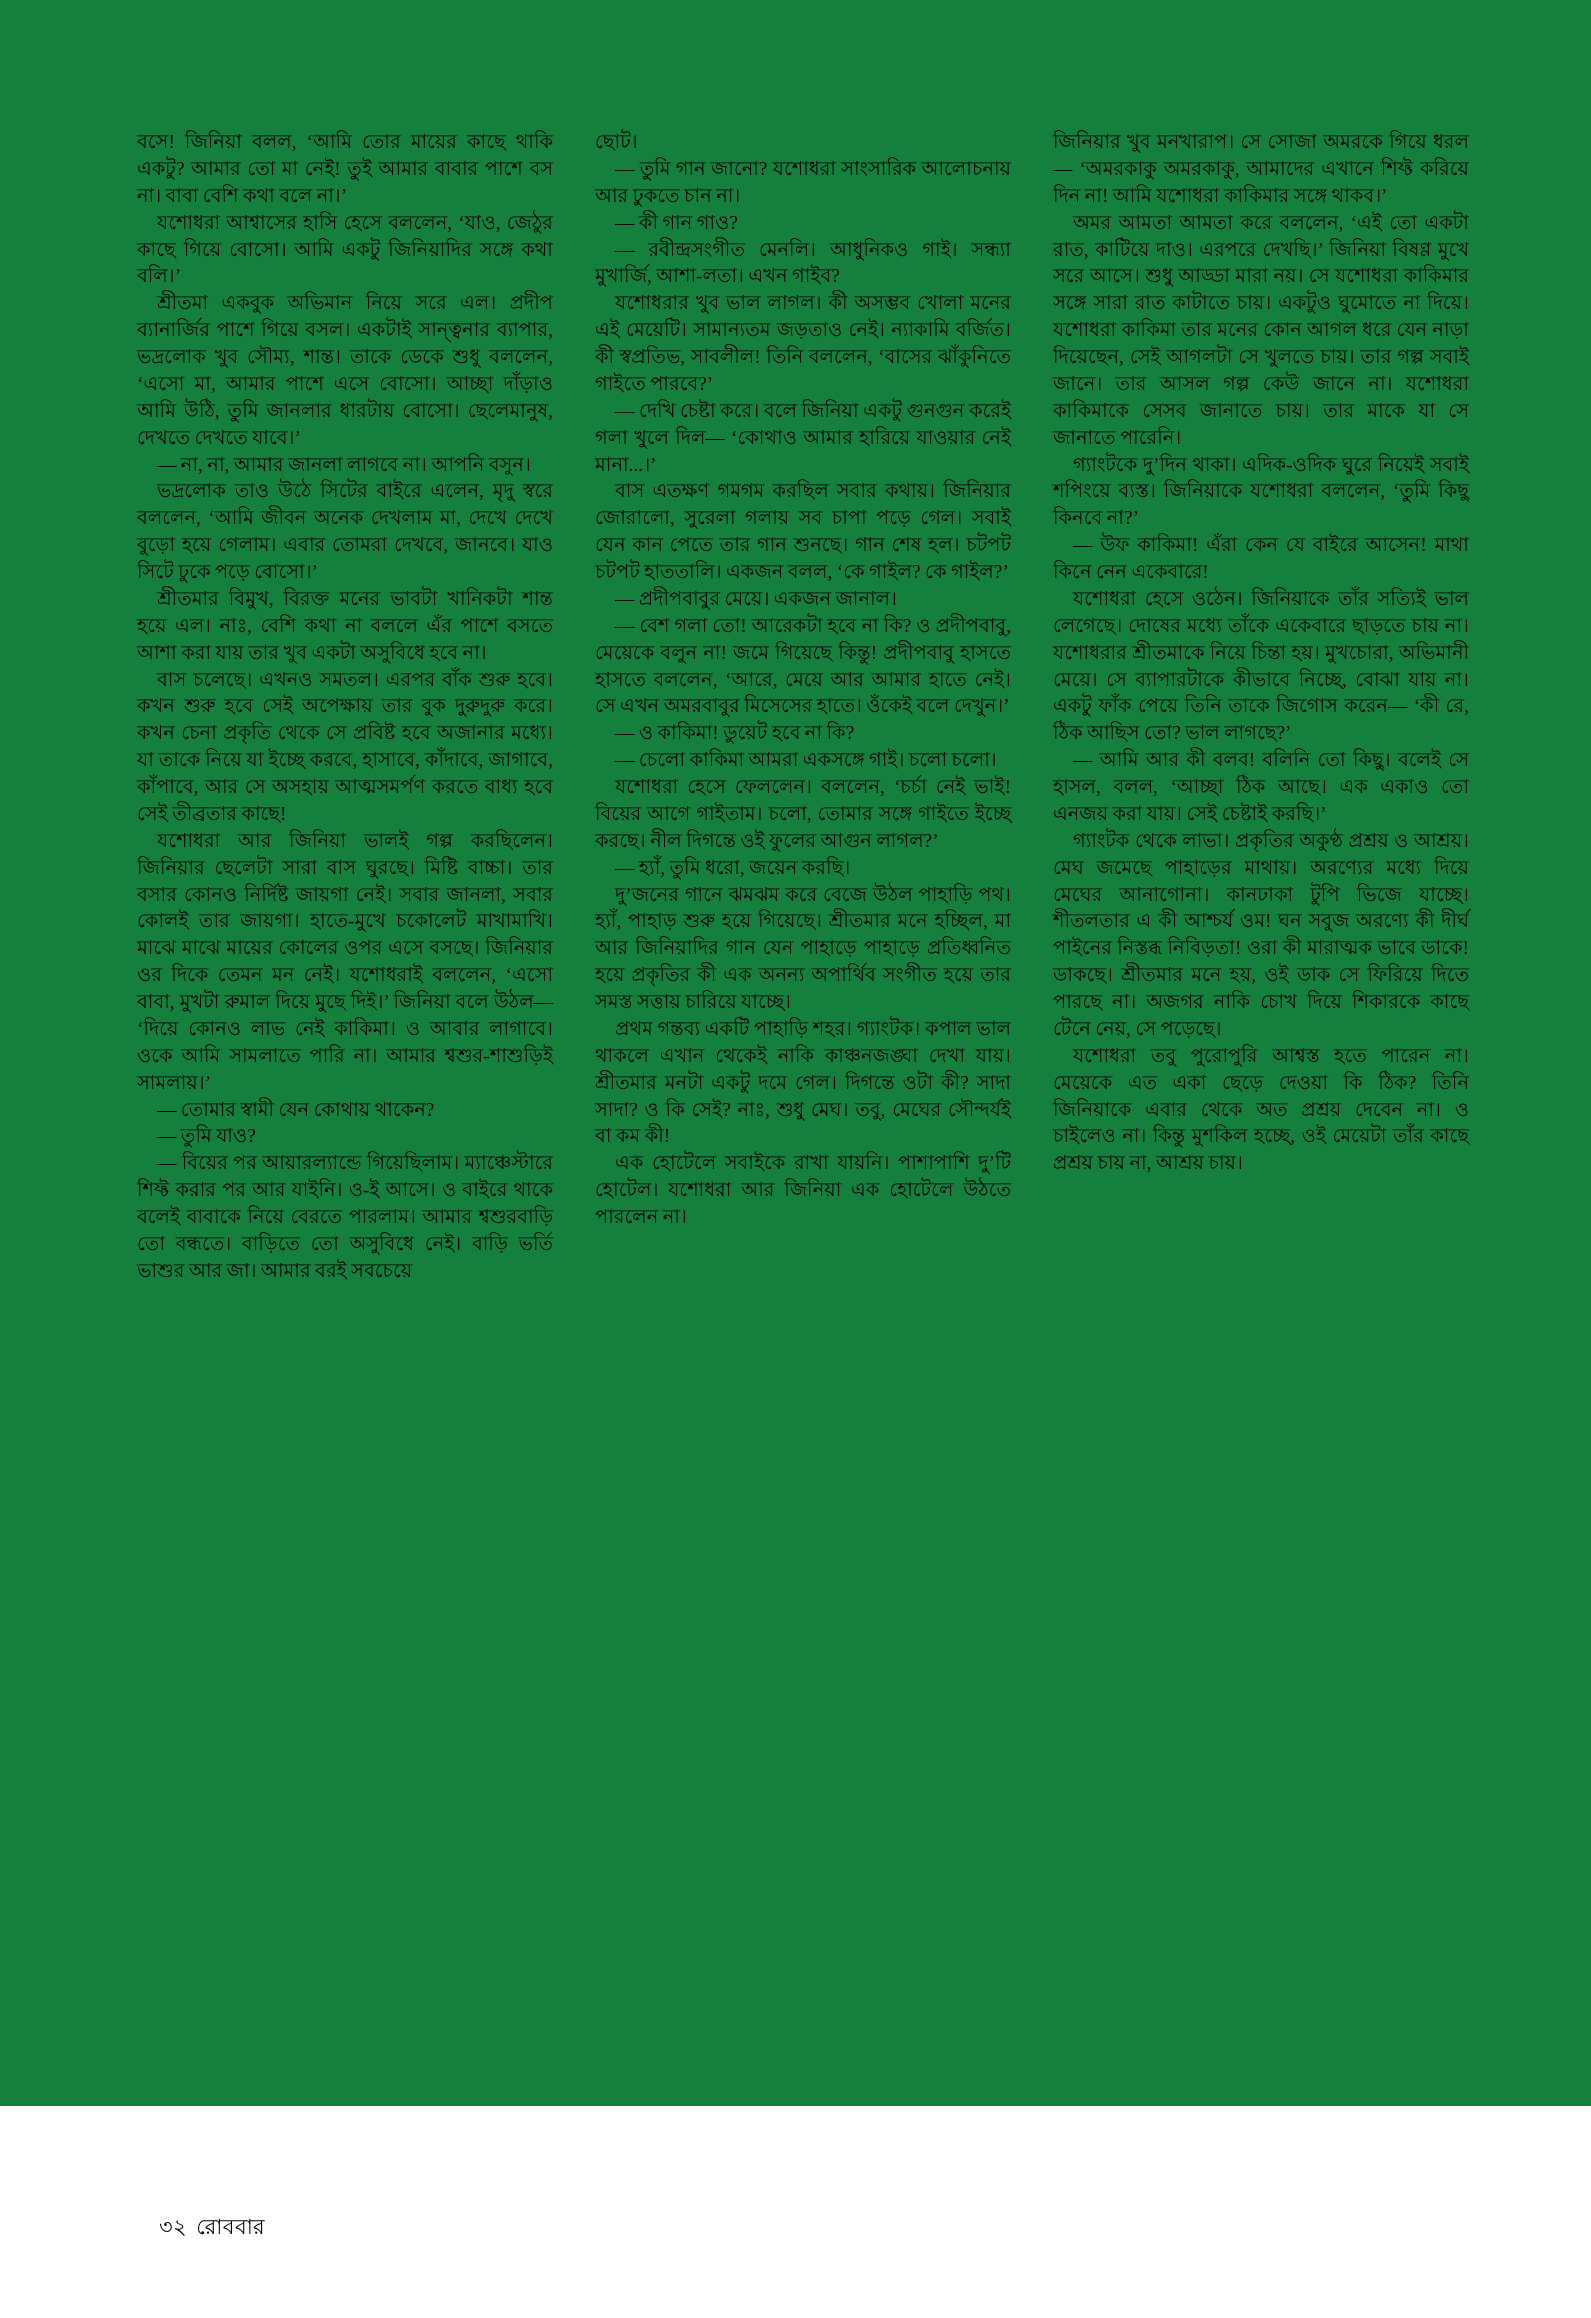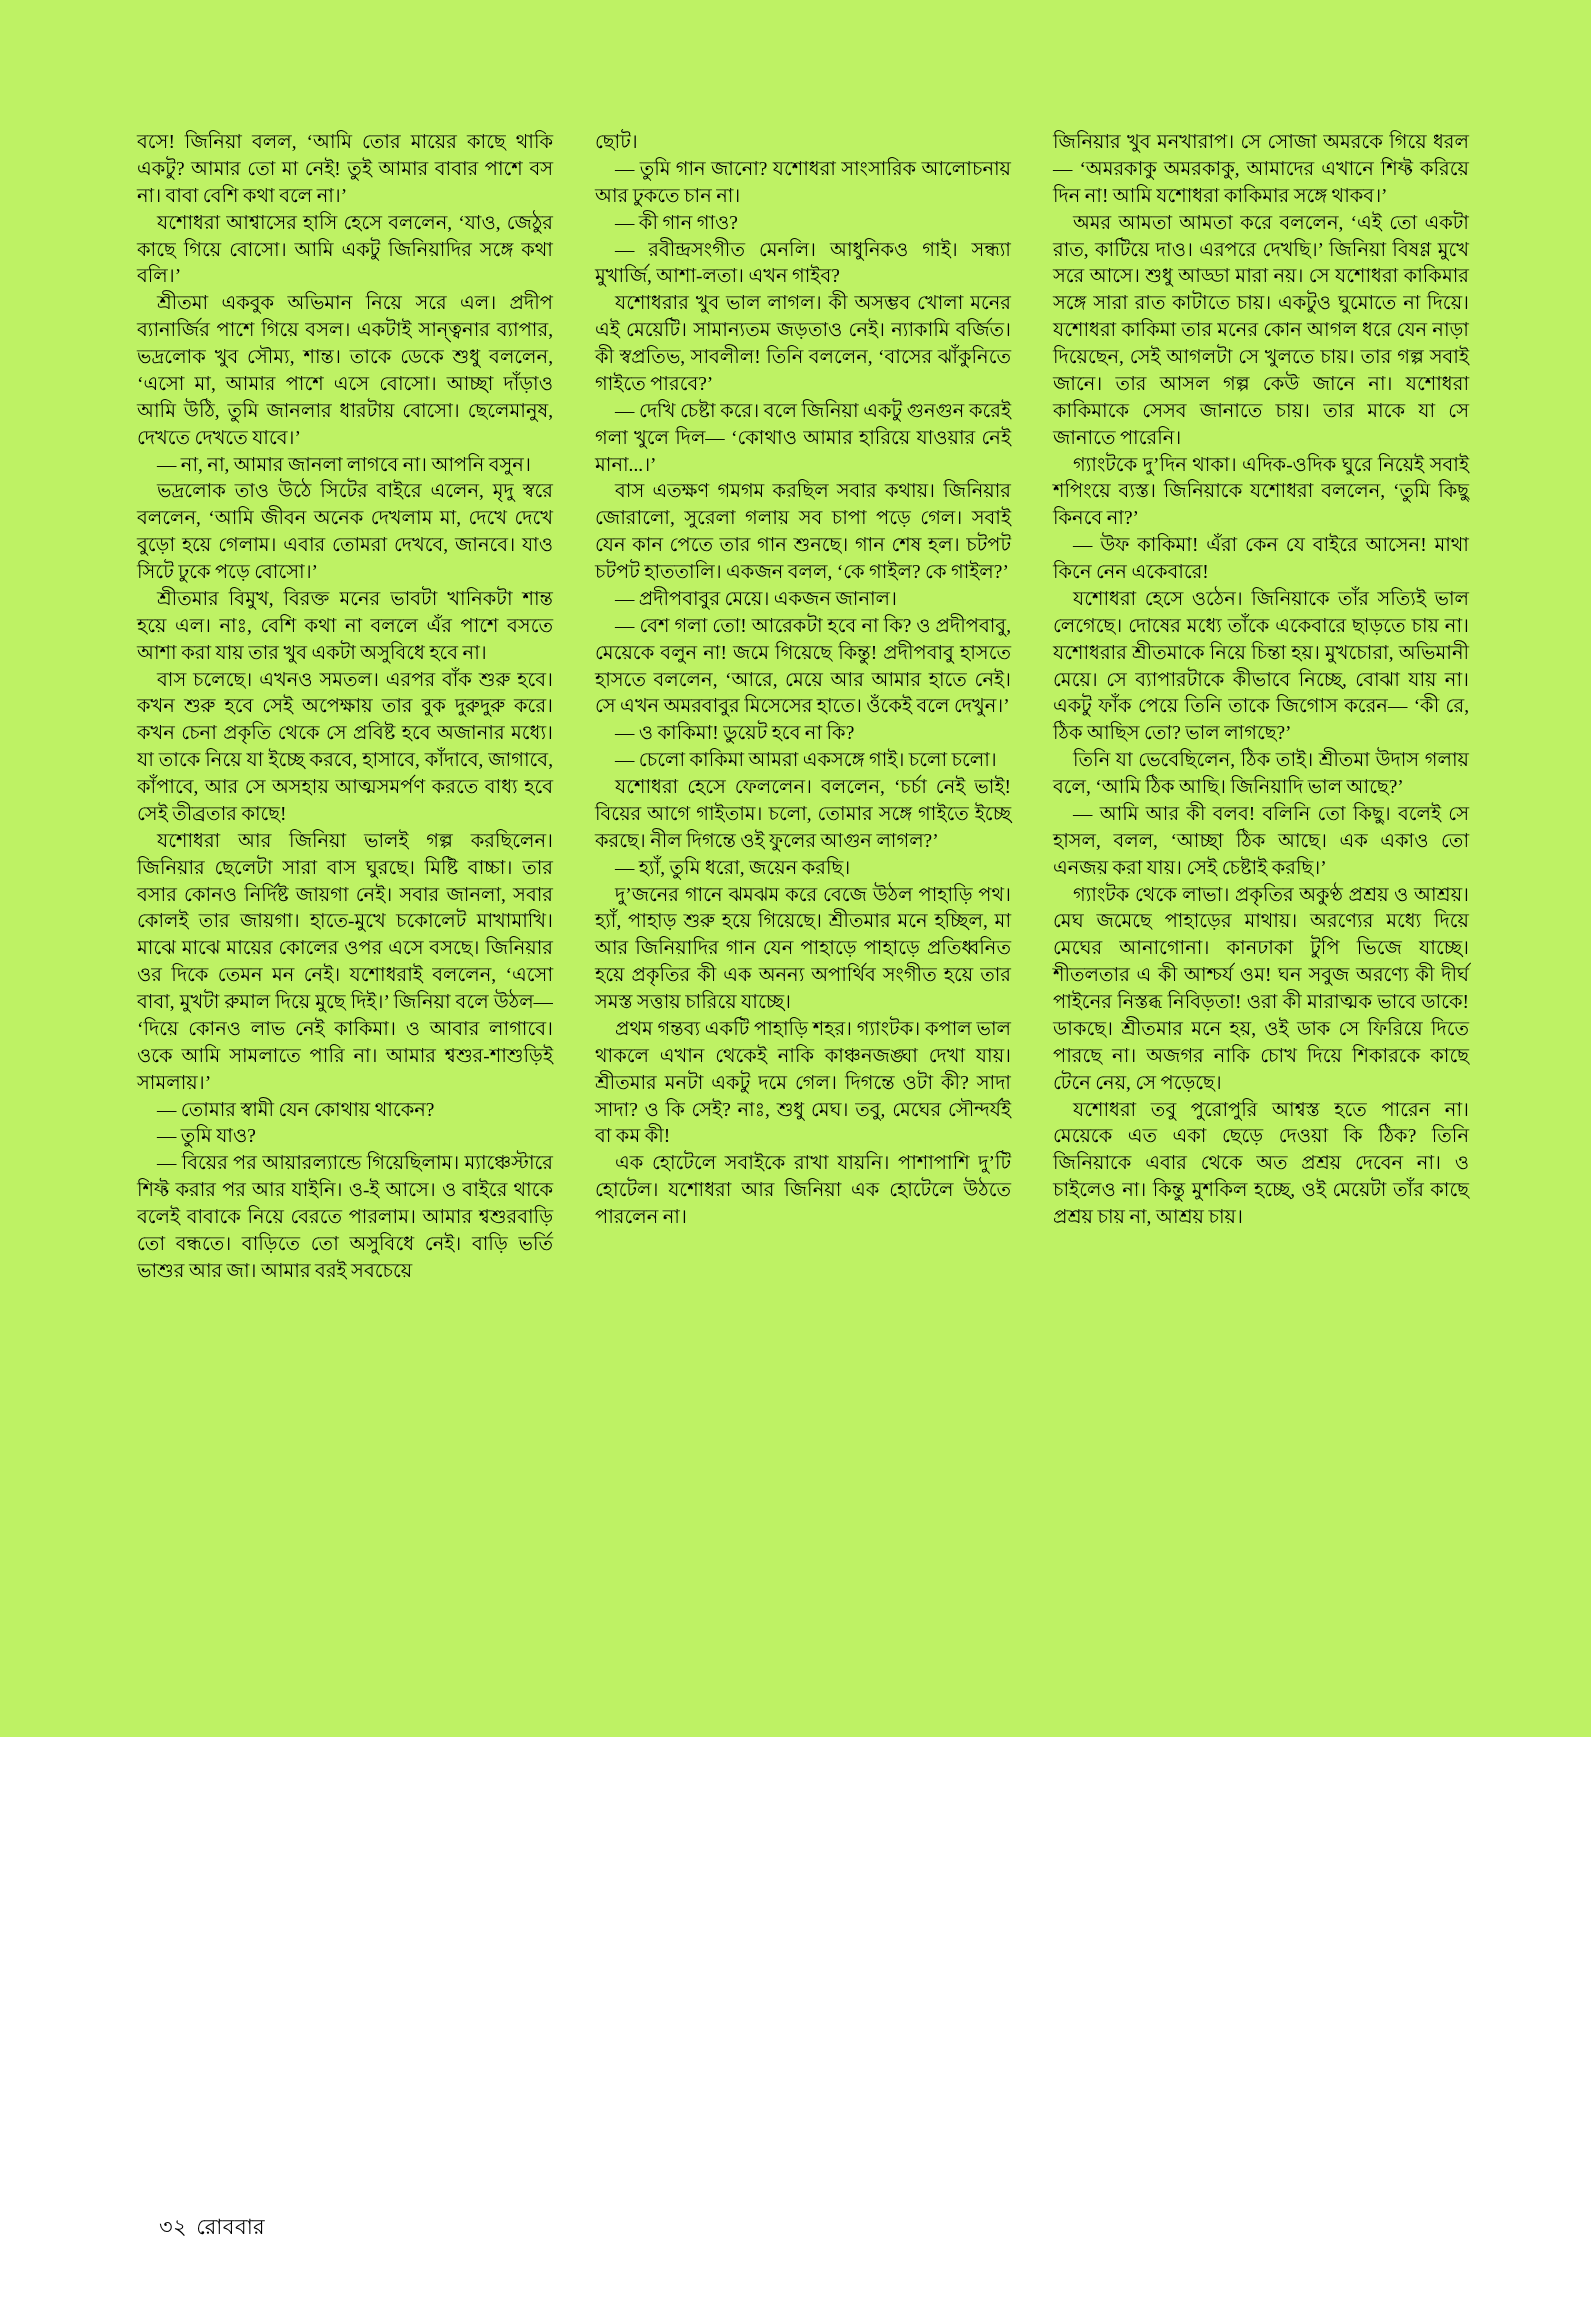--- a/index.html
+++ b/index.html
@@ -12,22 +12,22 @@
     height: 2319px;
     font-family: "Liberation Serif", "DejaVu Serif", serif;
     color: #000000;
     position: relative;
     overflow: hidden;
   }
   .page {
     position: absolute;
     left: 0; top: 0;
     width: 1591px;
-    height: 1737px;
-    background: #bef264;
+    height: 2106px;
+    background: #15803d;
   }
   .columns {
     position: absolute;
     left: 137px;
     top: 129px;
     width: 1332px;
     height: 2048px;
     display: flex;
     flex-direction: row;
     justify-content: space-between;
@@ -106,21 +106,20 @@
       <p class="ind">প্রথম গন্তব্য একটি পাহাড়ি শহর। গ্যাংটক। কপাল ভাল থাকলে এখান থেকেই নাকি কাঞ্চনজঙ্ঘা দেখা যায়। শ্রীতমার মনটা একটু দমে গেল। দিগন্তে ওটা কী? সাদা সাদা? ও কি সেই? নাঃ, শুধু মেঘ। তবু, মেঘের সৌন্দর্যই বা কম কী!</p>
       <p class="ind">এক হোটেলে সবাইকে রাখা যায়নি। পাশাপাশি দু’টি হোটেল। যশোধরা আর জিনিয়া এক হোটেলে উঠতে পারলেন না।</p>
     </div>
 
     <div class="col">
       <p>জিনিয়ার খুব মনখারাপ। সে সোজা অমরকে গিয়ে ধরল— ‘অমরকাকু অমরকাকু, আমাদের এখানে শিফ্ট করিয়ে দিন না! আমি যশোধরা কাকিমার সঙ্গে থাকব।’</p>
       <p class="ind">অমর আমতা আমতা করে বললেন, ‘এই তো একটা রাত, কাটিয়ে দাও। এরপরে দেখছি।’ জিনিয়া বিষণ্ণ মুখে সরে আসে। শুধু আড্ডা মারা নয়। সে যশোধরা কাকিমার সঙ্গে সারা রাত কাটাতে চায়। একটুও ঘুমোতে না দিয়ে। যশোধরা কাকিমা তার মনের কোন আগল ধরে যেন নাড়া দিয়েছেন, সেই আগলটা সে খুলতে চায়। তার গল্প সবাই জানে। তার আসল গল্প কেউ জানে না। যশোধরা কাকিমাকে সেসব জানাতে চায়। তার মাকে যা সে জানাতে পারেনি।</p>
       <p class="ind">গ্যাংটকে দু’দিন থাকা। এদিক-ওদিক ঘুরে নিয়েই সবাই শপিংয়ে ব্যস্ত। জিনিয়াকে যশোধরা বললেন, ‘তুমি কিছু কিনবে না?’</p>
       <p class="dash">— উফ কাকিমা! এঁরা কেন যে বাইরে আসেন! মাথা কিনে নেন একেবারে!</p>
       <p class="ind">যশোধরা হেসে ওঠেন। জিনিয়াকে তাঁর সত্যিই ভাল লেগেছে। দোষের মধ্যে তাঁকে একেবারে ছাড়তে চায় না। যশোধরার শ্রীতমাকে নিয়ে চিন্তা হয়। মুখচোরা, অভিমানী মেয়ে। সে ব্যাপারটাকে কীভাবে নিচ্ছে, বোঝা যায় না। একটু ফাঁক পেয়ে তিনি তাকে জিগোস করেন— ‘কী রে, ঠিক আছিস তো? ভাল লাগছে?’</p>
-      <p class="ind">তিনি যা ভেবেছিলেন, ঠিক তাই। শ্রীতমা উদাস গলায় বলে, ‘আমি ঠিক আছি। জিনিয়াদি ভাল আছে?’</p>
       <p class="dash">— আমি আর কী বলব! বলিনি তো কিছু। বলেই সে হাসল, বলল, ‘আচ্ছা ঠিক আছে। এক একাও তো এনজয় করা যায়। সেই চেষ্টাই করছি।’</p>
       <p class="ind">গ্যাংটক থেকে লাভা। প্রকৃতির অকুণ্ঠ প্রশ্রয় ও আশ্রয়। মেঘ জমেছে পাহাড়ের মাথায়। অরণ্যের মধ্যে দিয়ে মেঘের আনাগোনা। কানঢাকা টুপি ভিজে যাচ্ছে। শীতলতার এ কী আশ্চর্য ওম! ঘন সবুজ অরণ্যে কী দীর্ঘ পাইনের নিস্তব্ধ নিবিড়তা! ওরা কী মারাত্মক ভাবে ডাকে! ডাকছে। শ্রীতমার মনে হয়, ওই ডাক সে ফিরিয়ে দিতে পারছে না। অজগর নাকি চোখ দিয়ে শিকারকে কাছে টেনে নেয়, সে পড়েছে।</p>
       <p class="ind">যশোধরা তবু পুরোপুরি আশ্বস্ত হতে পারেন না। মেয়েকে এত একা ছেড়ে দেওয়া কি ঠিক? তিনি জিনিয়াকে এবার থেকে অত প্রশ্রয় দেবেন না। ও চাইলেও না। কিন্তু মুশকিল হচ্ছে, ওই মেয়েটা তাঁর কাছে প্রশ্রয় চায় না, আশ্রয় চায়।</p>
     </div>
 
   </div>
 
   <div class="footer">
     <span class="pg">৩২</span><span class="mag">রোববার</span>
   </div>

